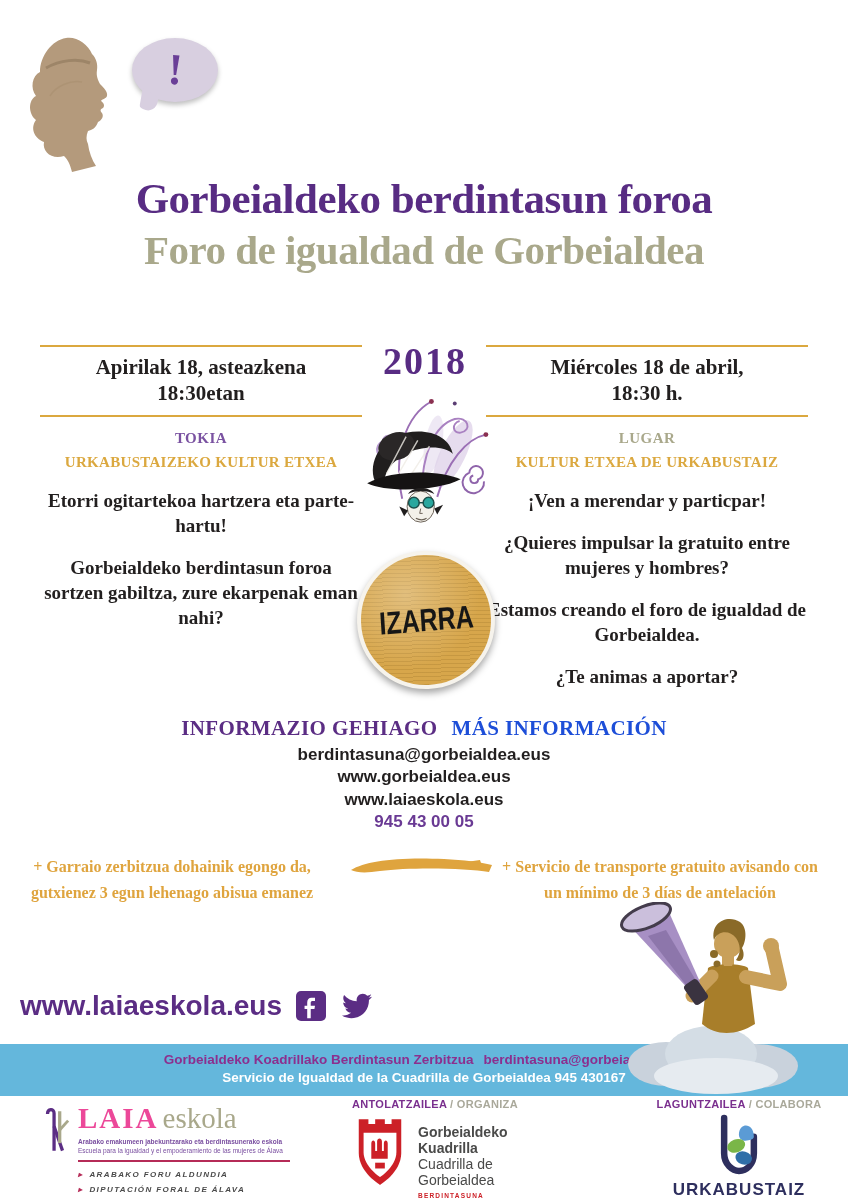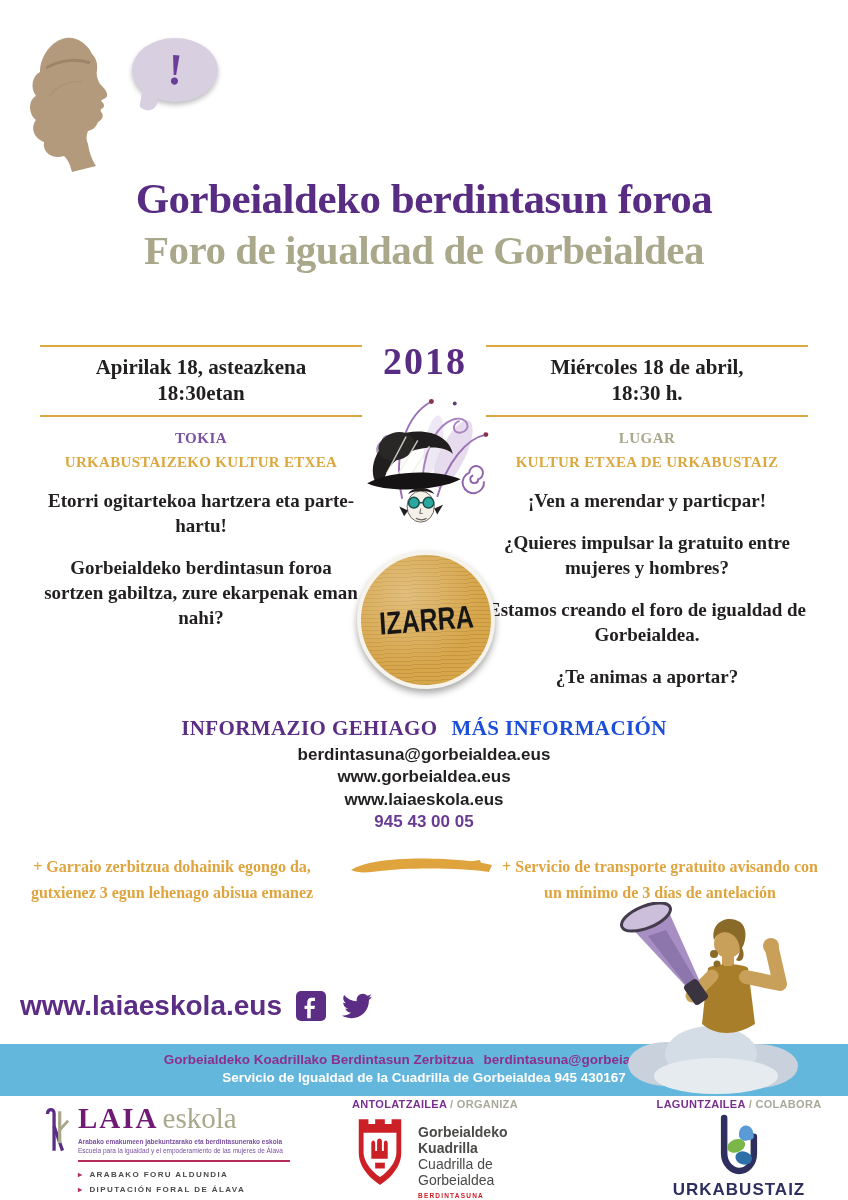--- a/index.html
+++ b/index.html
@@ -67,26 +67,26 @@
           text-align:center;font-family:"Liberation Sans",sans-serif;font-weight:bold;}
   .banner .l1{padding-top:8px;font-size:13.5px;color:#8c2f8e;}
   .banner .l1 .em{margin-left:10px;}
   .banner .l2{margin-top:3px;font-size:13.5px;color:#ffffff;}
 
   
   .laia{position:absolute;left:40px;top:1104px;width:270px;font-family:"Liberation Sans",sans-serif;}
   .laia .row{display:flex;align-items:flex-start;}
   .laia .txt{margin-left:8px;}
   .laia .nm{font-family:"Liberation Serif",serif;font-size:29px;line-height:1;}
-  .laia .nm .n1{color:#701a75;font-weight:bold;letter-spacing:2px;}
+  .laia .nm .n1{color:#ec4899;font-weight:bold;letter-spacing:2px;}
   .laia .nm .n2{color:#a9a88b;margin-left:4px;}
   .laia .tag{margin-top:4px;font-size:6.5px;color:#7a4fa0;line-height:1.4;font-weight:bold;}
   .laia .tag .t2{font-weight:normal;}
   .laia .lrule{border:none;border-top:2px solid #b52b57;margin:5px 0 5px 0;width:212px;}
-  .laia .bl{font-size:8px;font-weight:bold;color:#4a4a4a;letter-spacing:1.4px;line-height:1.9;}
+  .laia .bl{font-size:8px;font-weight:bold;color:#4a4a4a;letter-spacing:1.4px;line-height:1.9;font-style:italic;}
   .laia .bl:before{content:"\25B8";color:#b52b57;margin-right:6px;font-size:8px;}
 
   .sec-label{font-size:11px;font-weight:bold;letter-spacing:.3px;font-family:"Liberation Sans",sans-serif;}
   .sec-label .eu{color:#7a2f8e;}
   .sec-label .es{color:#a9a89a;}
 
   .org{position:absolute;left:352px;top:1098px;width:230px;font-family:"Liberation Sans",sans-serif;}
   .org .logo-row{display:flex;margin-top:6px;align-items:flex-start;}
   .org .names{margin-left:10px;margin-top:8px;color:#4a4a49;}
   .org .nb{font-size:14px;font-weight:bold;line-height:1.15;}

